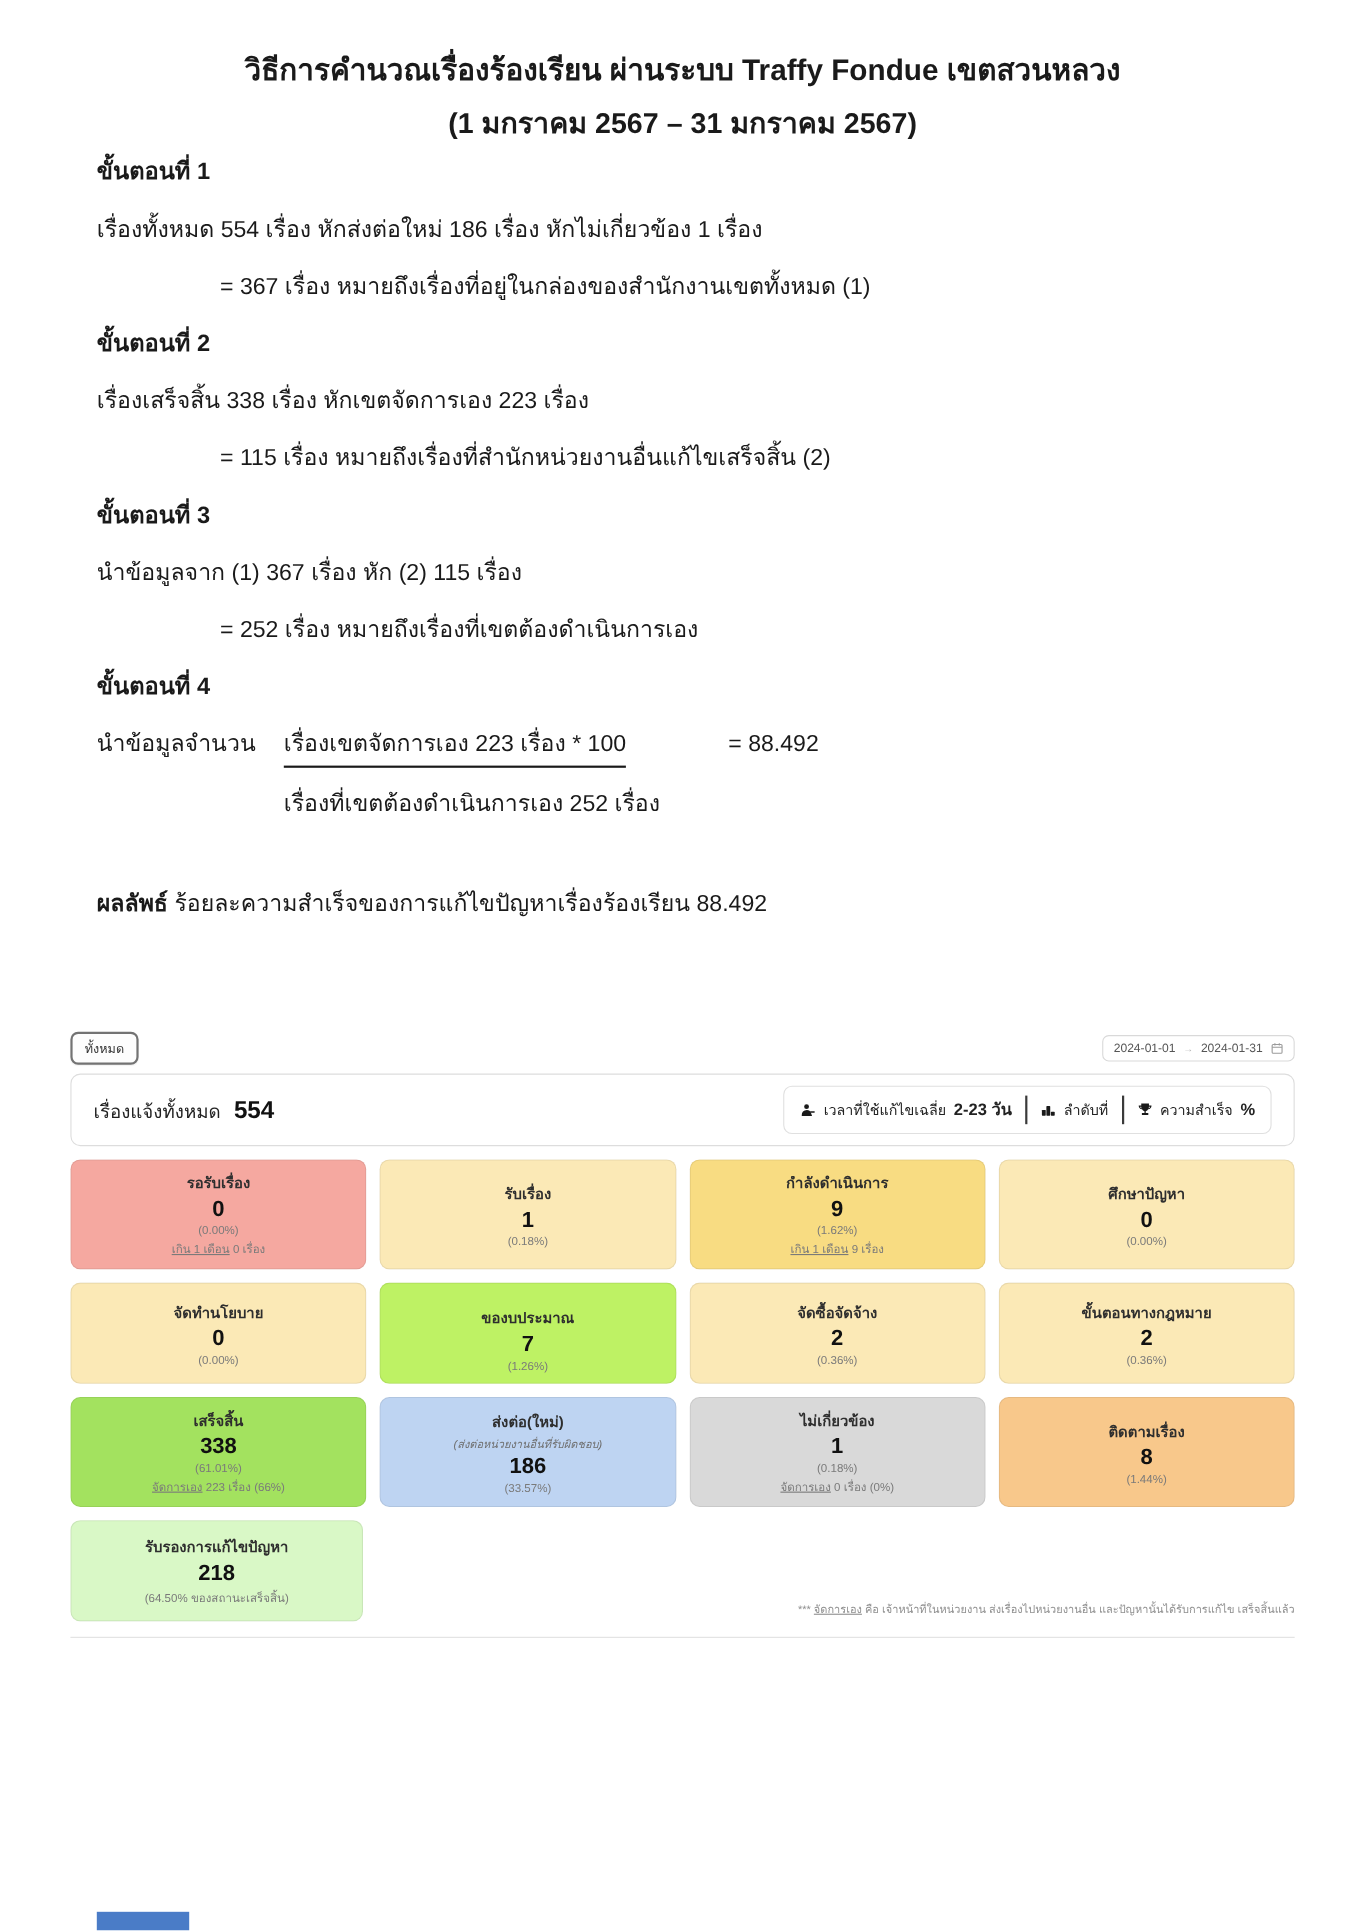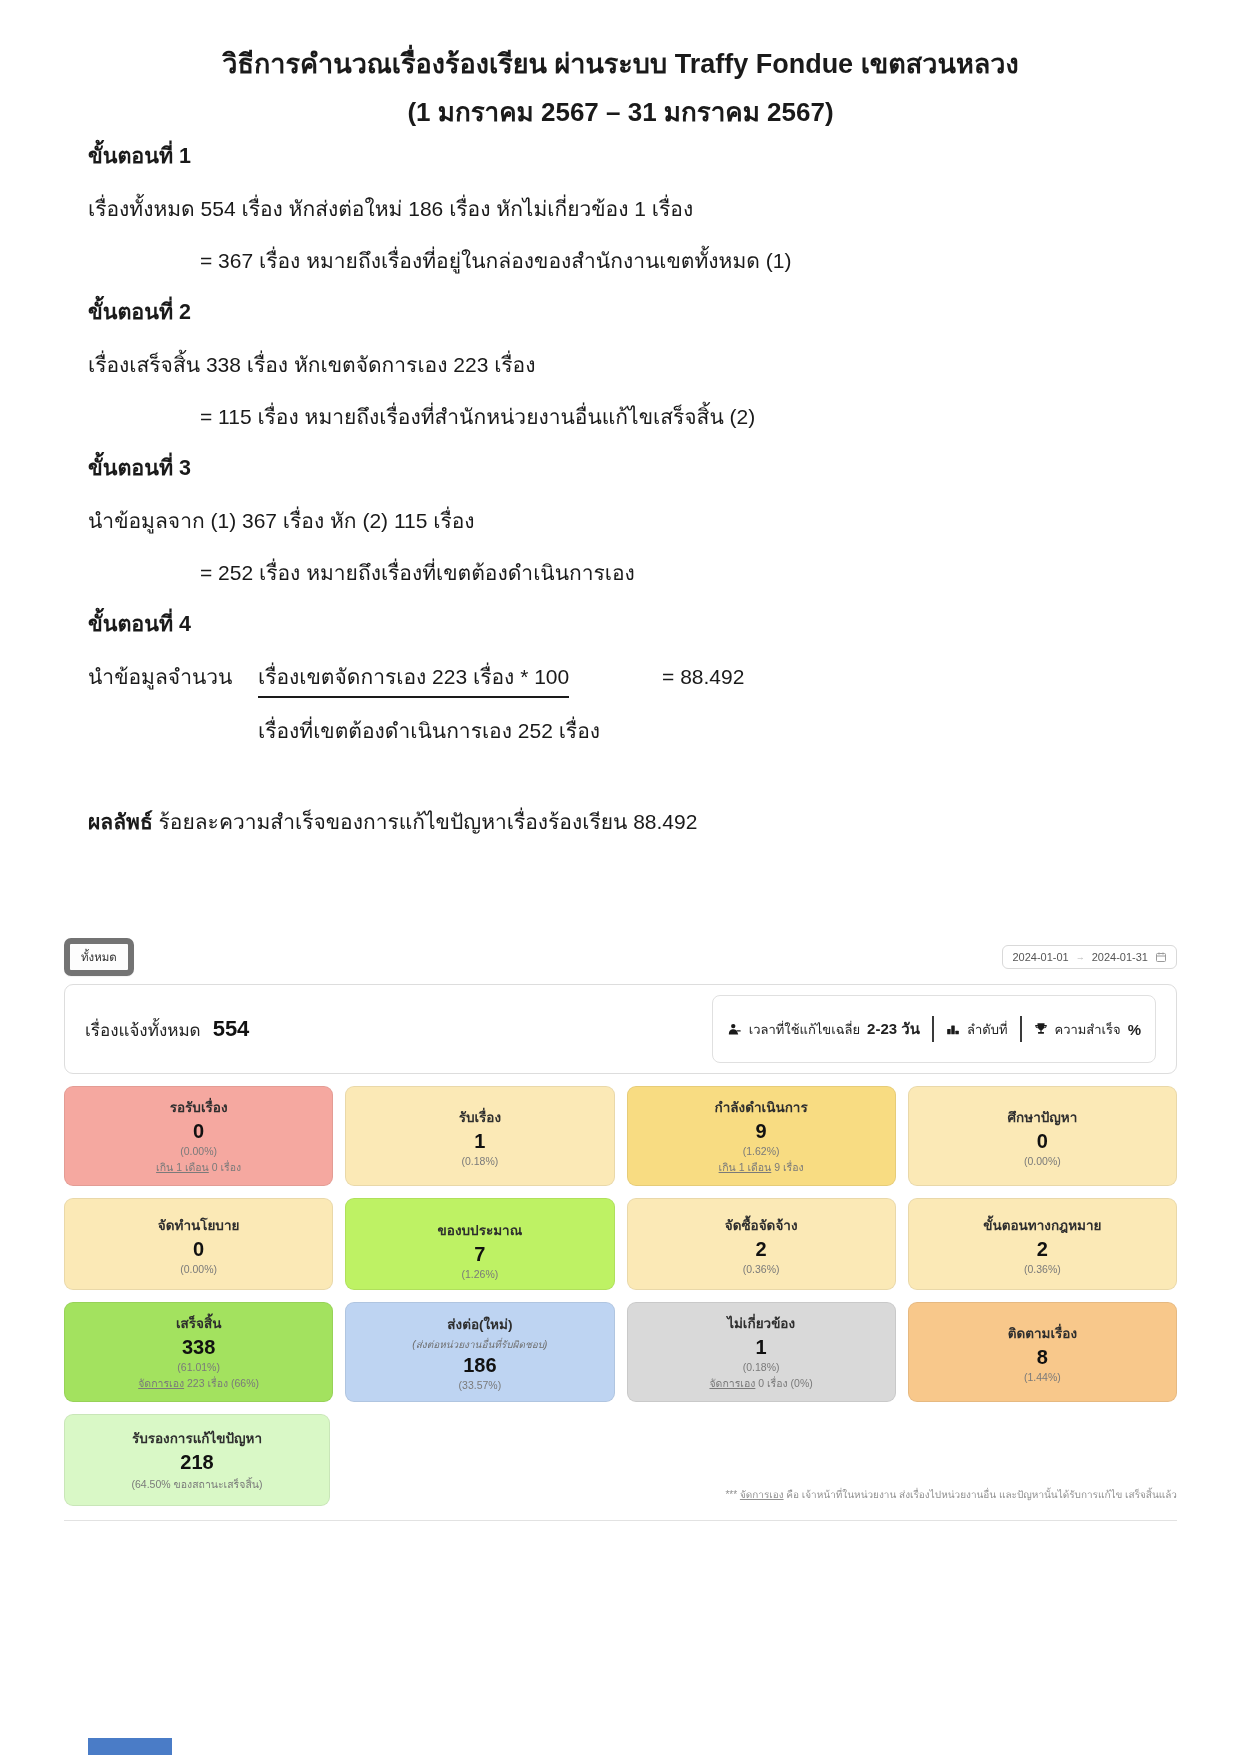--- a/index.html
+++ b/index.html
@@ -20,39 +20,39 @@
   .fraction { display:inline-block; text-align:left; }
   .fraction .num { display:inline-block; border-bottom:2px solid #1a1a1a; padding-bottom:3px; }
   .fraction .den { display:block; padding-top:16px; }
   .step4-result { margin-left:62px; }
   .result-line { font-size:21px; line-height:33px; margin-top:58px; }
   .result-line b { font-weight:bold; }
   
   .dash { margin:100px 64px 0 64px; }
   .dash-topbar { display:flex; justify-content:space-between; align-items:center; margin-bottom:8px; }
   .chip {
-    font-size:11.5px; color:#333; background:#fdfdfd; border:6px solid #737373;
+    font-size:11.5px; color:#333; background:#fdfdfd; border:2px solid #737373;
     border-radius:7px; padding:4px 11px; box-shadow:0 1px 1px rgba(0,0,0,.05); cursor:pointer;
   }
   .datepicker {
     display:flex; align-items:center; gap:7px; border:1px solid #d9d9d9; border-radius:6px;
     padding:5px 9px; font-size:11px; color:#555; background:#fff;
   }
   .datepicker .sep { color:#b5b5b5; font-size:9px; }
   .datepicker svg { display:block; }
   .dash-header {
     border:1px solid #ddd; border-radius:9px; padding:10px 20px; display:flex;
     justify-content:space-between; align-items:center; min-height:64px; background:#fff;
   }
   .total-wrap { display:flex; align-items:center; gap:12px; }
   .total-label { font-size:17px; color:#222; }
   .total-value { font-size:22px; font-weight:bold; color:#111; }
   .stats-pill {
     display:flex; align-items:center; gap:12px; border:1px solid #e0e0e0; border-radius:8px;
-    padding:20px 14px; background:#fff;
+    padding:8px 14px; background:#fff;
   }
   .stat-group { display:flex; align-items:center; gap:7px; font-size:13px; color:#222; cursor:pointer; }
   .stat-group b { font-size:15px; }
   .stat-vr { width:2px; height:26px; background:#3a3a3a; }
   .stat-icon svg { display:block; }
   
   .grid { display:grid; grid-template-columns:repeat(4,1fr); gap:12px; margin-top:12px; }
   .card {
     border-radius:9px; border:1px solid rgba(0,0,0,.07); min-height:92px; padding:9px 8px;
     display:flex; flex-direction:column; justify-content:center; align-items:center; gap:2px;

